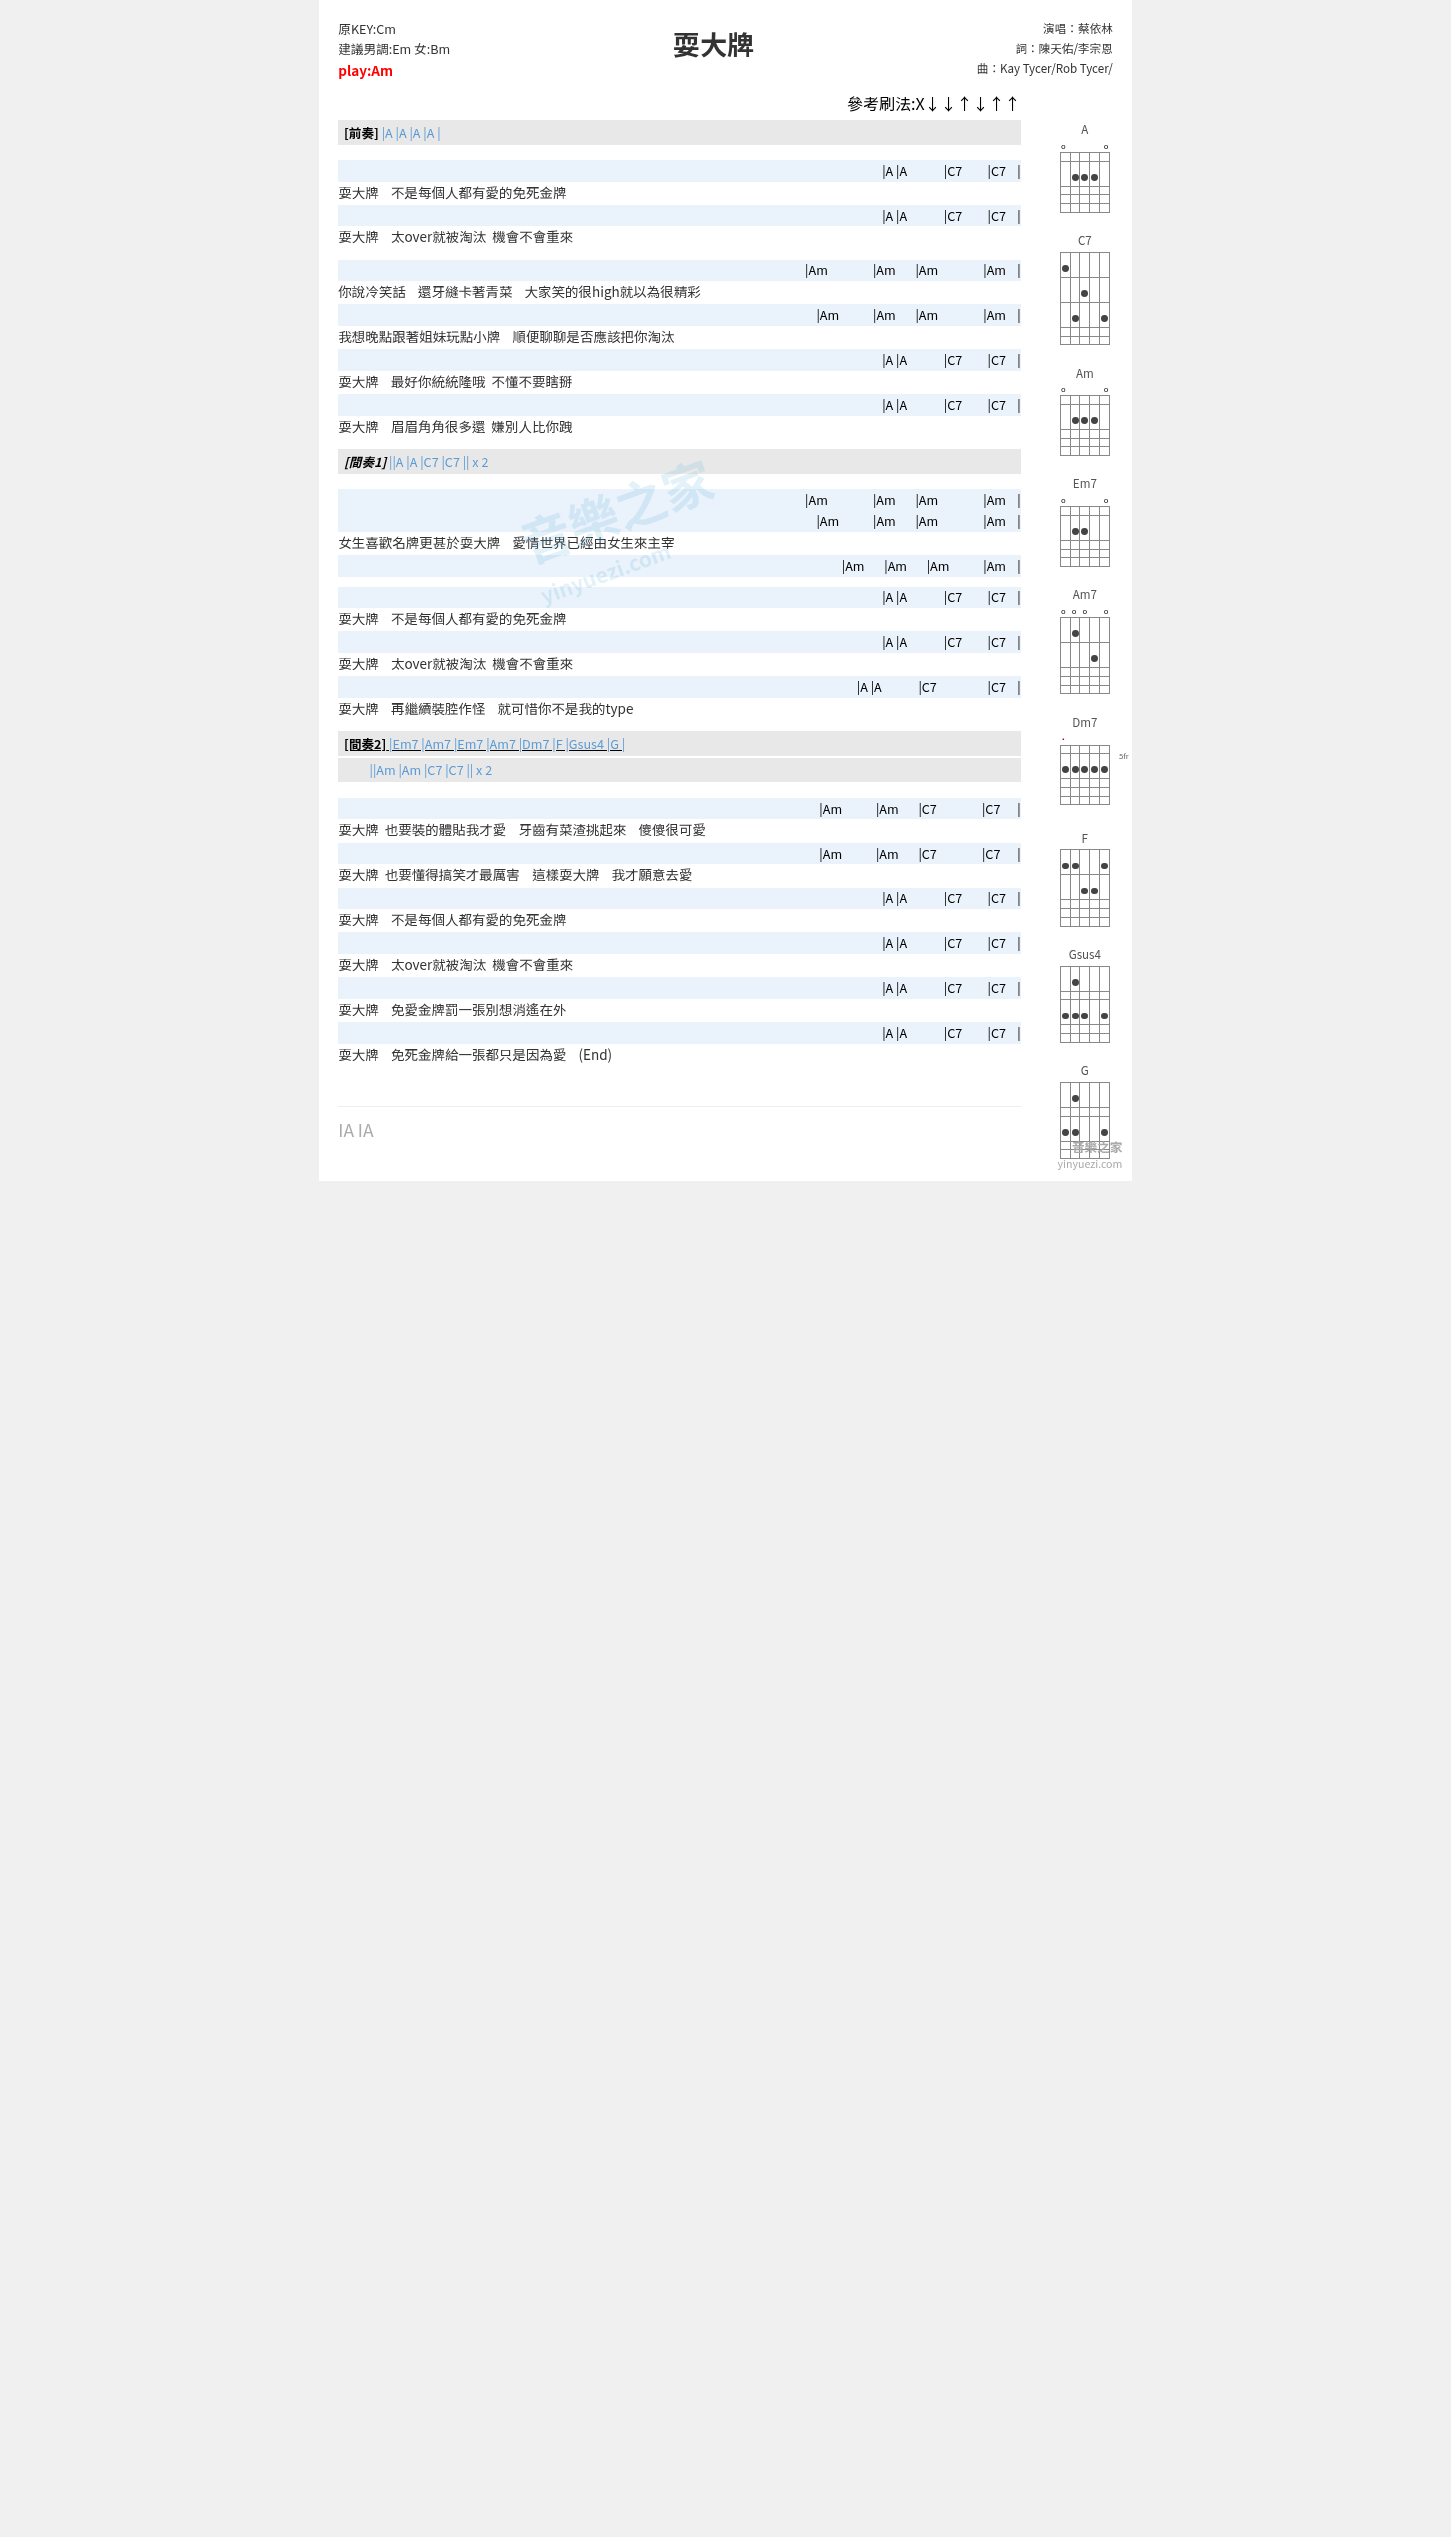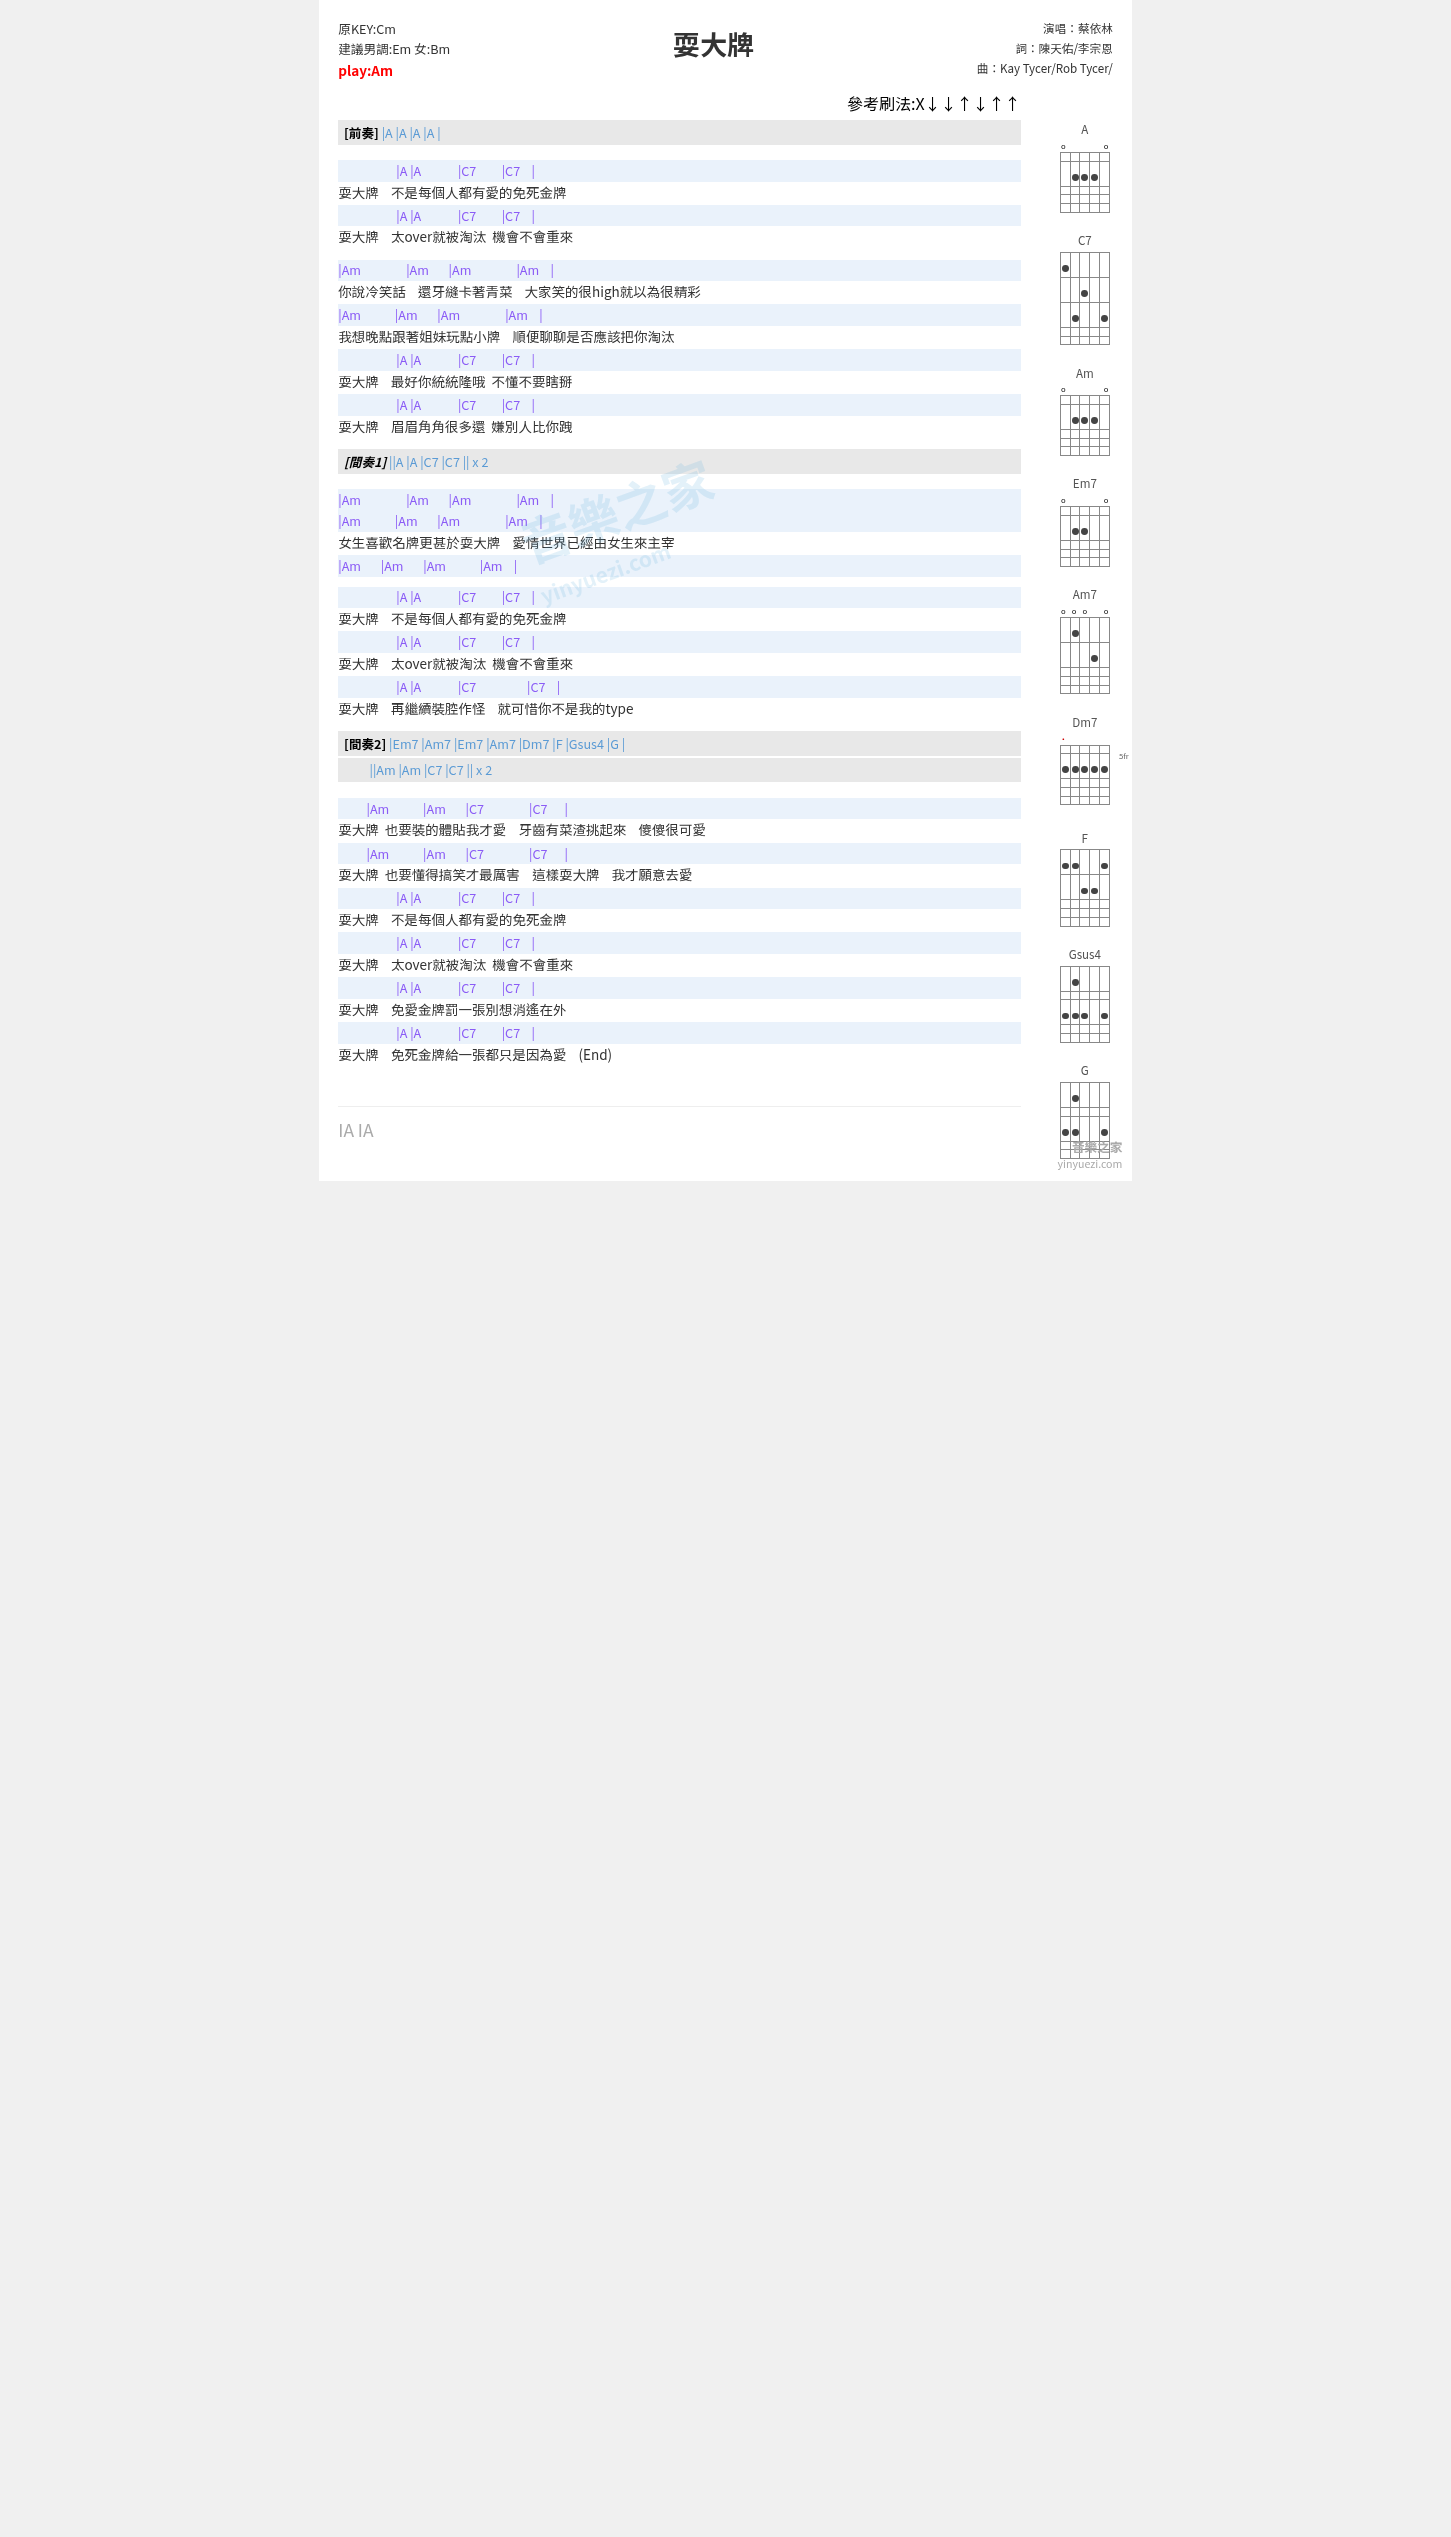--- a/index.html
+++ b/index.html
@@ -45,24 +45,25 @@
       color: #333;
       text-align: right;
       line-height: 1.7;
     }
     
     .song-content {
       margin-right: 92px;
     }
     .chord-line {
       font-size: 12.6px;
-      color: #8b5cf6;
+      color: #000000;
       line-height: 1.4;
       margin-left: 58px;
       margin-bottom: 0;
+      text-align: right;
     }
     .lyric-line {
       font-size: 13.5px;
       color: #333;
       line-height: 1.6;
       margin-bottom: 1.9px;
     }
     .spacer {
       height: 9.7px;
     }
@@ -636,21 +637,21 @@
       <div class="chord-line">|A   |A&nbsp;&nbsp;&nbsp;&nbsp;&nbsp;&nbsp;&nbsp;&nbsp;&nbsp;&nbsp;&nbsp;&nbsp;&nbsp;|C7&nbsp;&nbsp;&nbsp;&nbsp;&nbsp;&nbsp;&nbsp;&nbsp;&nbsp;|C7&nbsp;&nbsp;&nbsp;&nbsp;|</div>
     </div>
     <div class="lyric-line">耍大牌&nbsp;&nbsp;&nbsp;&nbsp;太over就被淘汰&nbsp;&nbsp;機會不會重來</div>
     <div style="background:#eaf2fb;padding:1.9px 0;">
       <div class="chord-line">|A   |A&nbsp;&nbsp;&nbsp;&nbsp;&nbsp;&nbsp;&nbsp;&nbsp;&nbsp;&nbsp;&nbsp;&nbsp;&nbsp;|C7&nbsp;&nbsp;&nbsp;&nbsp;&nbsp;&nbsp;&nbsp;&nbsp;&nbsp;&nbsp;&nbsp;&nbsp;&nbsp;&nbsp;&nbsp;&nbsp;&nbsp;&nbsp;|C7&nbsp;&nbsp;&nbsp;&nbsp;|</div>
     </div>
     <div class="lyric-line">耍大牌&nbsp;&nbsp;&nbsp;&nbsp;再繼續裝腔作怪&nbsp;&nbsp;&nbsp;&nbsp;就可惜你不是我的type</div>
 
     <div class="spacer"></div>
 
-    <div style="background:#e8e8e8;padding:2.9px 5.8px;margin-bottom:1.9px;font-size:12.6px;">
+    <div style="background:#e8e8e8;padding:2.9px 5.8px;margin-bottom:1.9px;font-size:12.6px;text-decoration:underline;">
       <span style="font-weight:bold;">[間奏2]</span>
       <span style="color:#5b9bd5;"> |Em7  |Am7  |Em7  |Am7  |Dm7  |F  |Gsus4  |G  |</span>
     </div>
     <div style="background:#e8e8e8;padding:2.9px 5.8px;margin-bottom:5.8px;font-size:12.6px;">
       <span style="color:#5b9bd5;">&nbsp;&nbsp;&nbsp;&nbsp;&nbsp;&nbsp;&nbsp;&nbsp;&nbsp;||Am  |Am  |C7  |C7  || x 2</span>
     </div>
 
     <div class="spacer"></div>
 
     <div style="background:#eaf2fb;padding:1.9px 0;">

